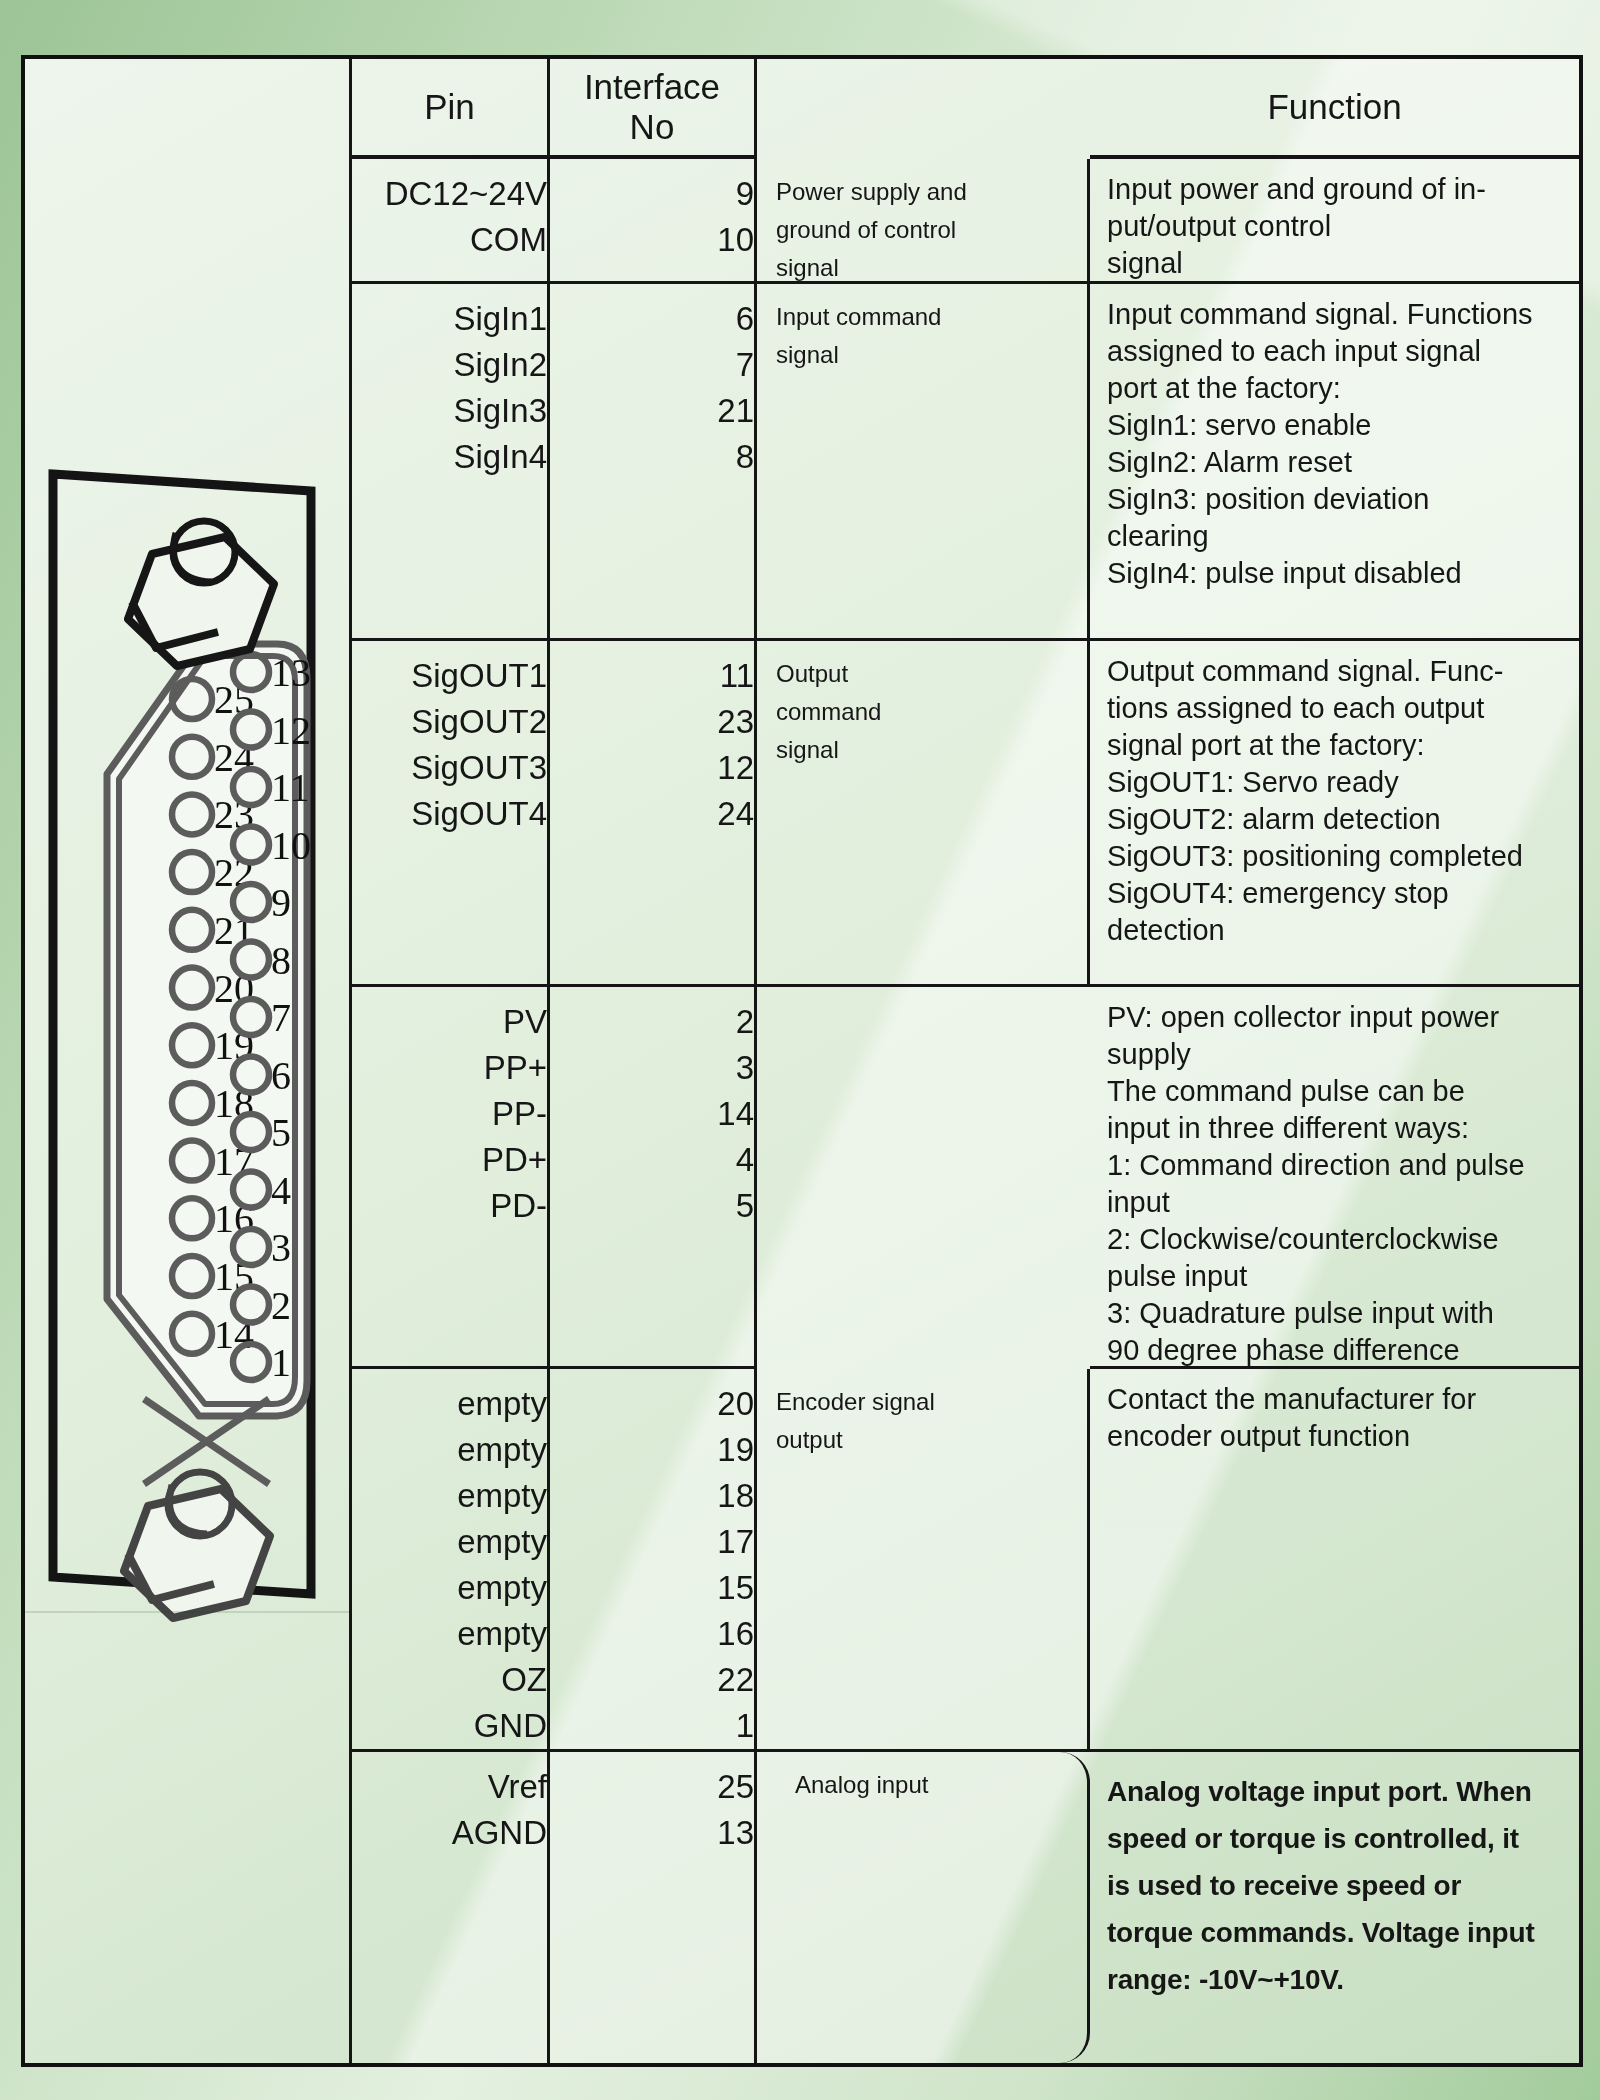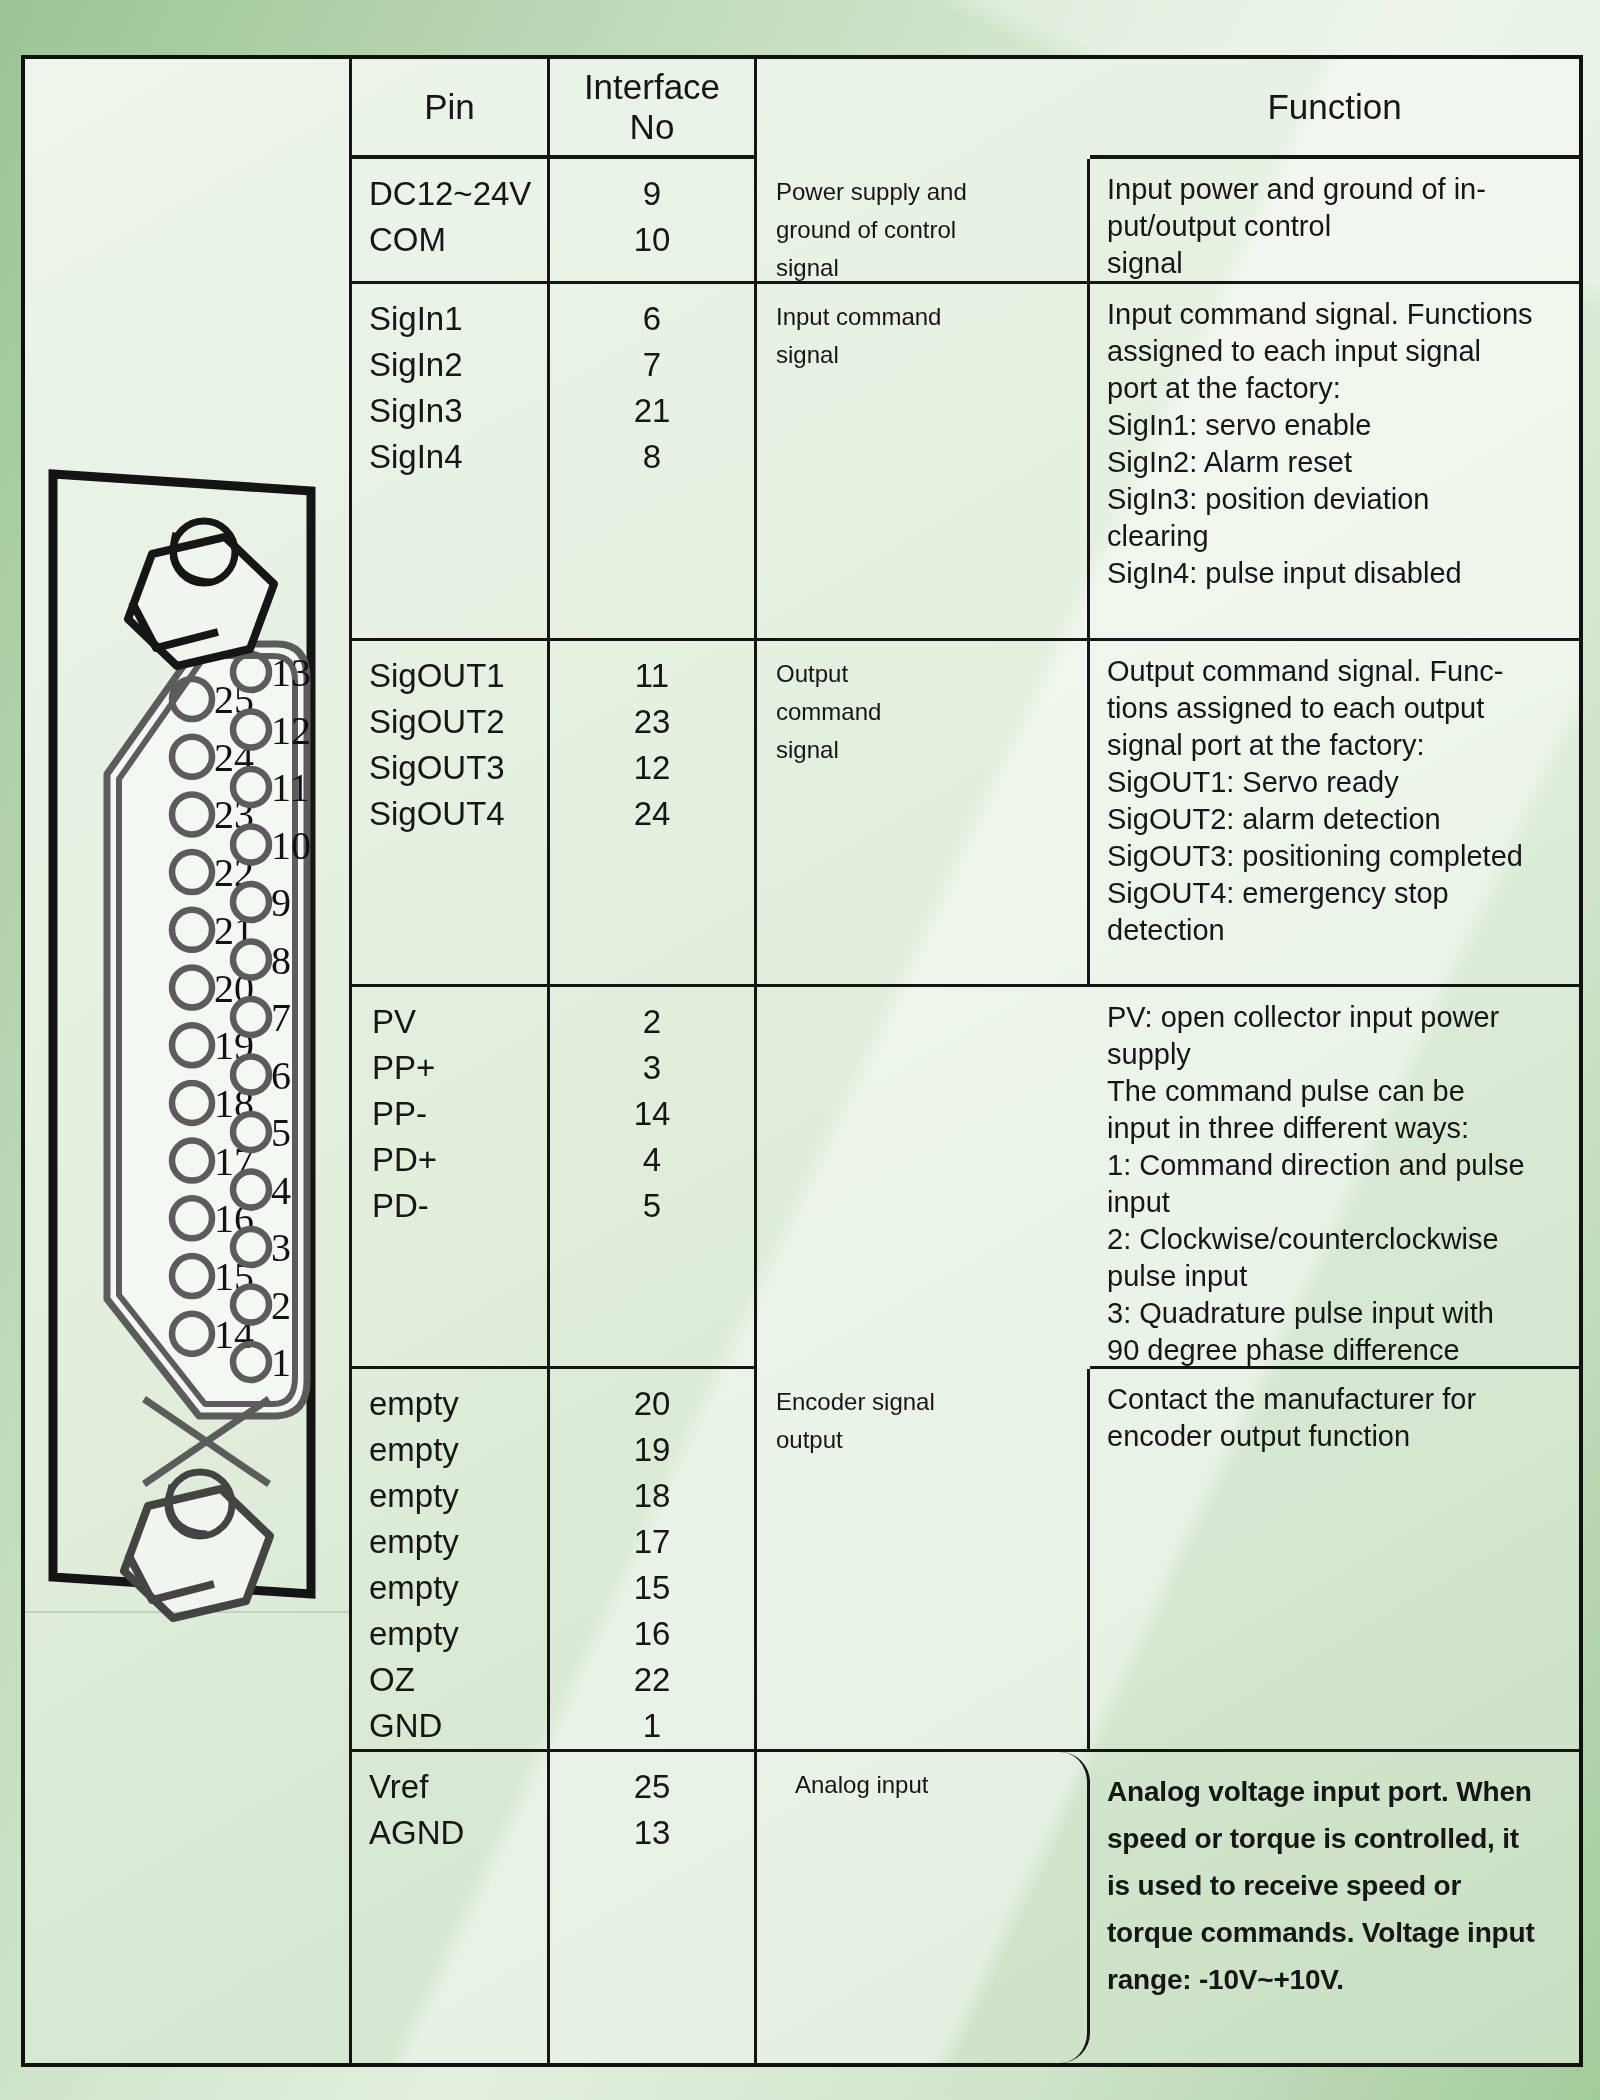--- a/index.html
+++ b/index.html
@@ -27,21 +27,21 @@
   }
   .hdr-pin{grid-column:2;grid-row:1;}
   .hdr-no{grid-column:3;grid-row:1;}
   .hdr-name{grid-column:4;grid-row:1;}
   .hdr-func{grid-column:5;grid-row:1;border-right:none;}
   .connector-cell{grid-column:1;grid-row:1 / span 7;border-bottom:none;position:relative;}
   .pin-cell{grid-column:2;font-size:33px;padding:12px 0 0 17px;}
   .num-cell{grid-column:3;font-size:33px;text-align:center;padding-top:12px;}
   .name-cell{grid-column:4;font-size:24px;line-height:38px;padding:14px 6px 0 19px;white-space:pre-line;}
   .func-cell{grid-column:5;font-size:29px;line-height:37px;padding:12px 4px 0 17px;white-space:pre-line;border-right:none;}
-  .item{height:46px;line-height:46px;}
+  .item{height:46px;line-height:46px;text-align:right;}
   .last-row{border-bottom:none;}
   .last-row.name-cell{padding-left:38px;border-radius:30px;}
   .last-row.func-cell{font-weight:600;line-height:47px;font-size:28px;letter-spacing:-0.2px;padding-top:16px;}
   .faint-line{position:absolute;left:0;top:1552px;width:100%;height:2px;background:rgba(40,70,40,0.15);}
   svg text{font-family:"Liberation Serif","DejaVu Serif",serif;}
 </style>
 </head>
 <body>
 
 <div class="table-wrap">

